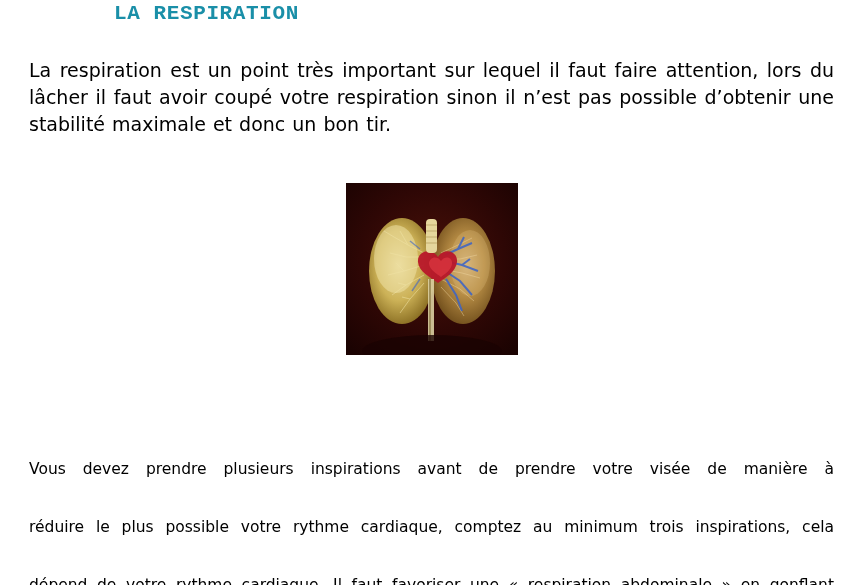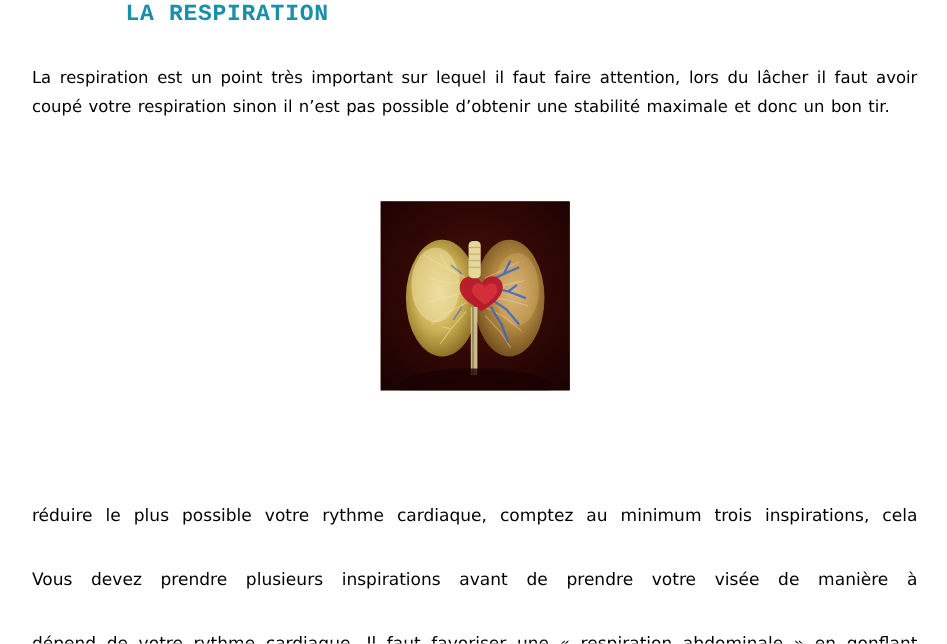--- a/index.html
+++ b/index.html
@@ -28,21 +28,21 @@
     font-weight: bold;
     color: #1a8fa8;
     letter-spacing: 0.6px;
     margin-left: 47px;
   }
   .intro-paragraph {
     position: absolute;
     left: 29px;
     top: 57px;
     width: 805px;
-    font-size: 15px;
+    font-size: 19px;
     line-height: 27px;
     color: #000000;
     text-align: justify;
     word-spacing: 1px;
   }
   .figure {
     position: absolute;
     left: 346px;
     top: 183px;
     width: 172px;
@@ -165,19 +165,19 @@
       </g>
       <rect x="82" y="96" width="6" height="62" fill="#ddd0a2" opacity="0.9"></rect>
       <rect x="83" y="96" width="2" height="62" fill="#8a7a46" opacity="0.7"></rect>
 
       <ellipse cx="86" cy="168" rx="70" ry="16" fill="#1a0302" opacity="0.8"></ellipse>
     </svg>
   </div>
 
 
   <div class="body-paragraph">
+    <span class="ln">Vous devez prendre plusieurs inspirations avant de prendre votre visée de manière à</span>
     <span class="ln">réduire le plus possible votre rythme cardiaque, comptez au minimum trois inspirations, cela</span>
-    <span class="ln">Vous devez prendre plusieurs inspirations avant de prendre votre visée de manière à</span>
     <span class="ln">dépend de votre rythme cardiaque. Il faut favoriser une « respiration abdominale » en gonflant</span>
 
   </div>
 
 </div>
 
 </body></html>

